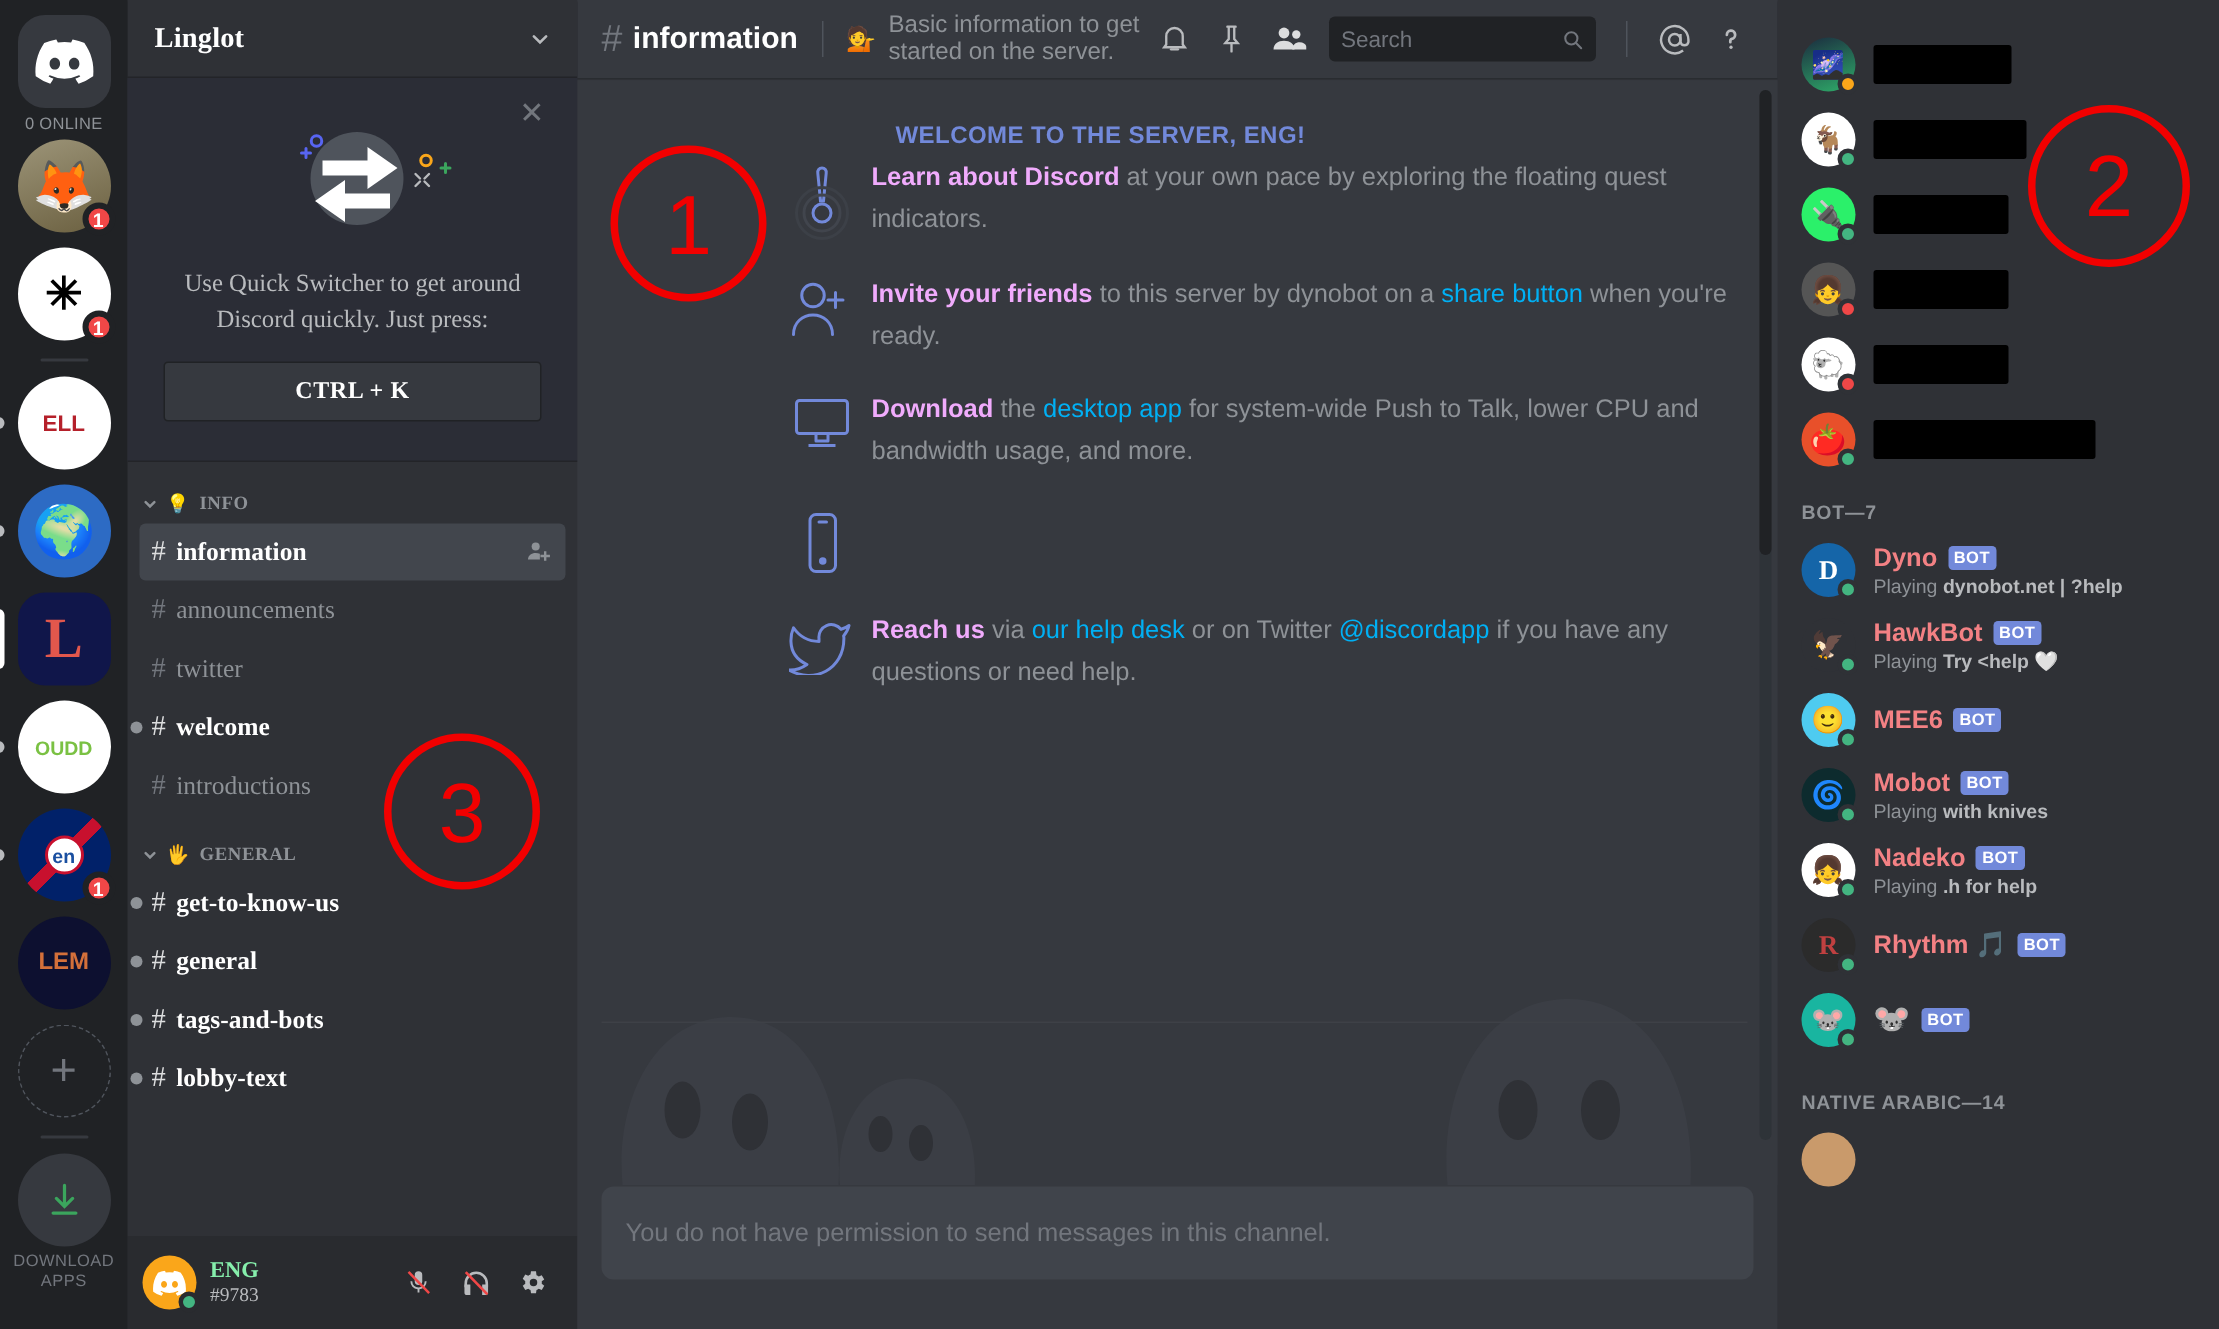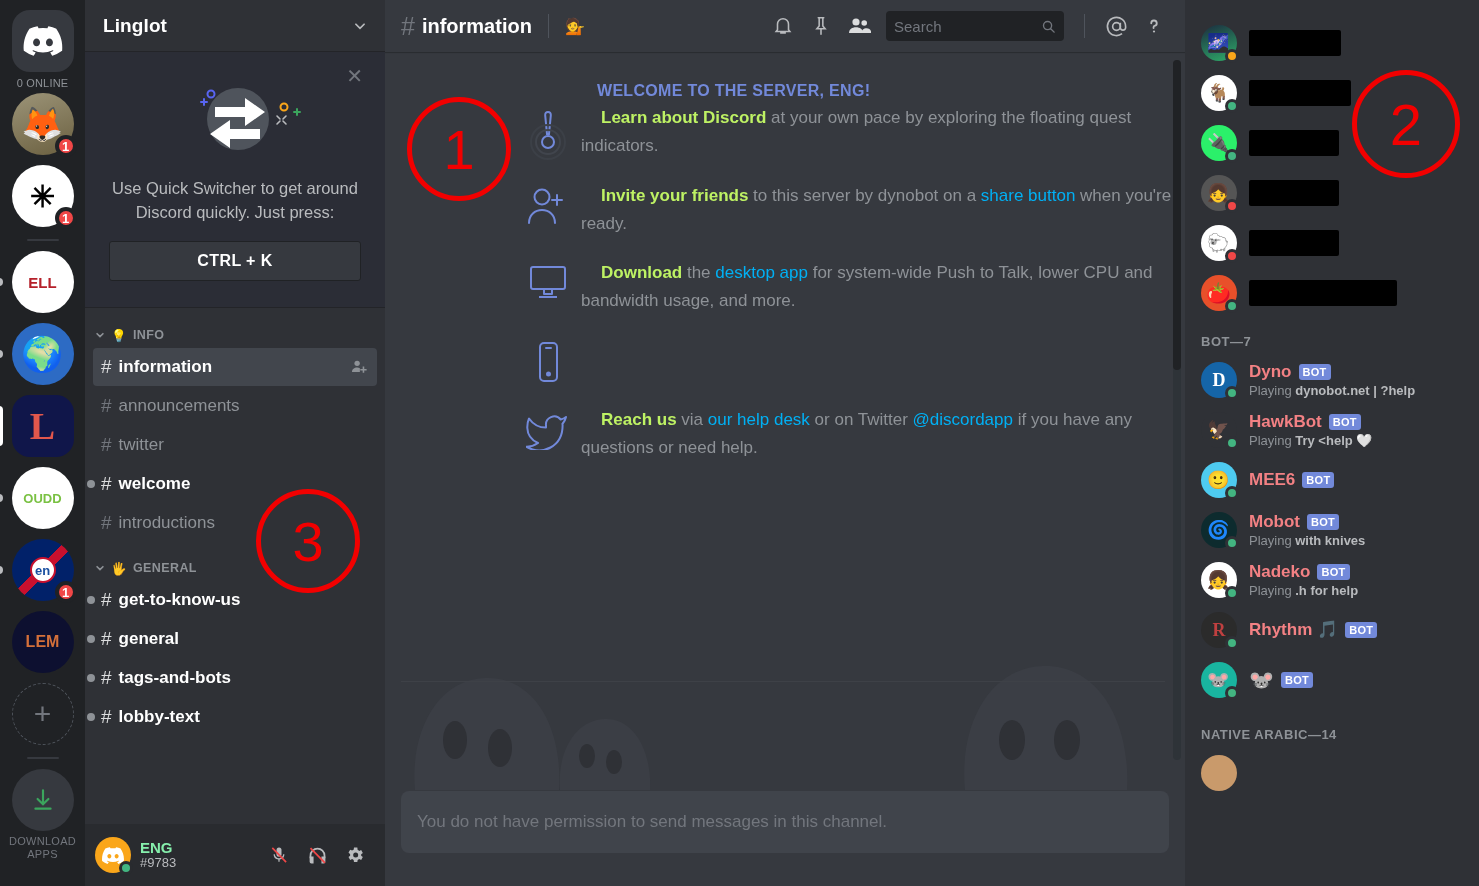--- a/index.html
+++ b/index.html
@@ -57,21 +57,21 @@
     display: flex; align-items: center; justify-content: center;
     color: #72767d; font-size: 30px; font-weight: 300; margin-bottom: 10px; flex: 0 0 62px;
   }
   .dl-btn {
     width: 62px; height: 62px; border-radius: 50%; background: #36393f;
     display: flex; align-items: center; justify-content: center; flex: 0 0 62px;
   }
   .dl-label { font-size: 11px; color: #72767d; letter-spacing: .3px; margin-top: 4px; text-align: center; line-height: 1.2; }
 
   
-  .sidebar { width: 300px; flex: 0 0 300px; background: #2f3136; display: flex; flex-direction: column; height: 886px; }
+  .sidebar { width: 300px; flex: 0 0 300px; background: #2f3136; display: flex; flex-direction: column; height: 886px; font-family: Liberation Serif, serif; }
   .srv-header {
     height: 52px; flex: 0 0 52px; display: flex; align-items: center;
     padding: 0 18px; border-bottom: 1px solid #232428;
     box-shadow: 0 1px 0 rgba(4,4,5,.2); background: #2f3136;
   }
   .srv-name { font-size: 19px; font-weight: bold; color: #fff; flex: 1; letter-spacing: .1px; }
   .chev { color: #b9bbbe; font-size: 13px; }
 
   
   .qs-card {
@@ -145,21 +145,21 @@
   
   .content { flex: 1; position: relative; overflow: hidden; background: #36393f; }
   .welcome { padding: 30px 0 0 0; position: relative; z-index: 2; }
   .w-title {
     color: #7289da; font-size: 16px; font-weight: bold; letter-spacing: .3px;
     margin-left: 212px; margin-bottom: 4px;
   }
   .w-row { display: flex; align-items: flex-start; margin: 0 0 22px 130px; max-width: 660px; }
   .w-ic { width: 66px; flex: 0 0 66px; display: flex; justify-content: center; padding-top: 4px; }
   .w-tx { color: #8e9297; font-size: 17px; line-height: 1.62; }
-  .w-tx b { color: #bef264; font-weight: bold; margin-left: 20px; }
+  .w-tx b { color: #f0abfc; font-weight: bold; }
   .w-tx a { color: #00b0f4; text-decoration: none; }
   .wumpus-bg { position: absolute; left: 0; right: 0; bottom: 0; height: 200px; overflow: hidden; z-index: 1; }
   .divider-line { position: absolute; left: 16px; right: 20px; bottom: 108px; height: 1px; background: #3e4147; z-index: 1; }
 
   
   .msgbar { flex: 0 0 96px; background: #36393f; padding: 0 16px 32px; display: flex; align-items: center; }
   .msgbox {
     width: 100%; height: 62px; background: #40444b; border-radius: 8px;
     display: flex; align-items: center; padding: 0 16px;
   }
@@ -406,20 +406,21 @@
     </div>
   </div>
 
   <div class="main">
     <div class="topbar">
       <span class="tb-hash">#</span>
       <span class="tb-title">information</span>
       <span class="tb-div"></span>
       <span class="tb-topic">
         <span>💁</span>
+        <span>Basic information to get started on the server.</span>
       </span>
 
       <div class="tb-right">
         <div class="tb-ic">
           <svg width="22" height="22" viewBox="0 0 24 24" fill="none" stroke="#b9bbbe" stroke-width="1.7" stroke-linecap="round">
             <path d="M18 16V10a6 6 0 1 0-12 0v6l-1.5 2h15z"></path>
               <path d="M9.5 19.5h5"></path>
           </svg>
         </div>
         <div class="tb-ic">

